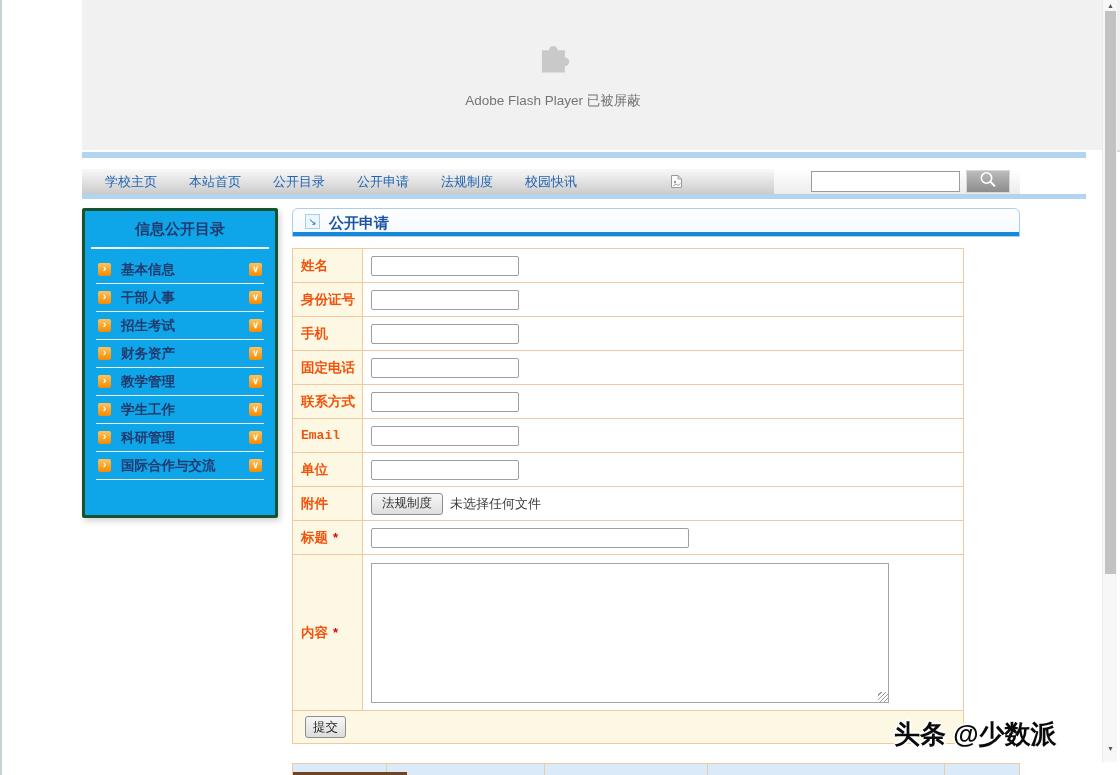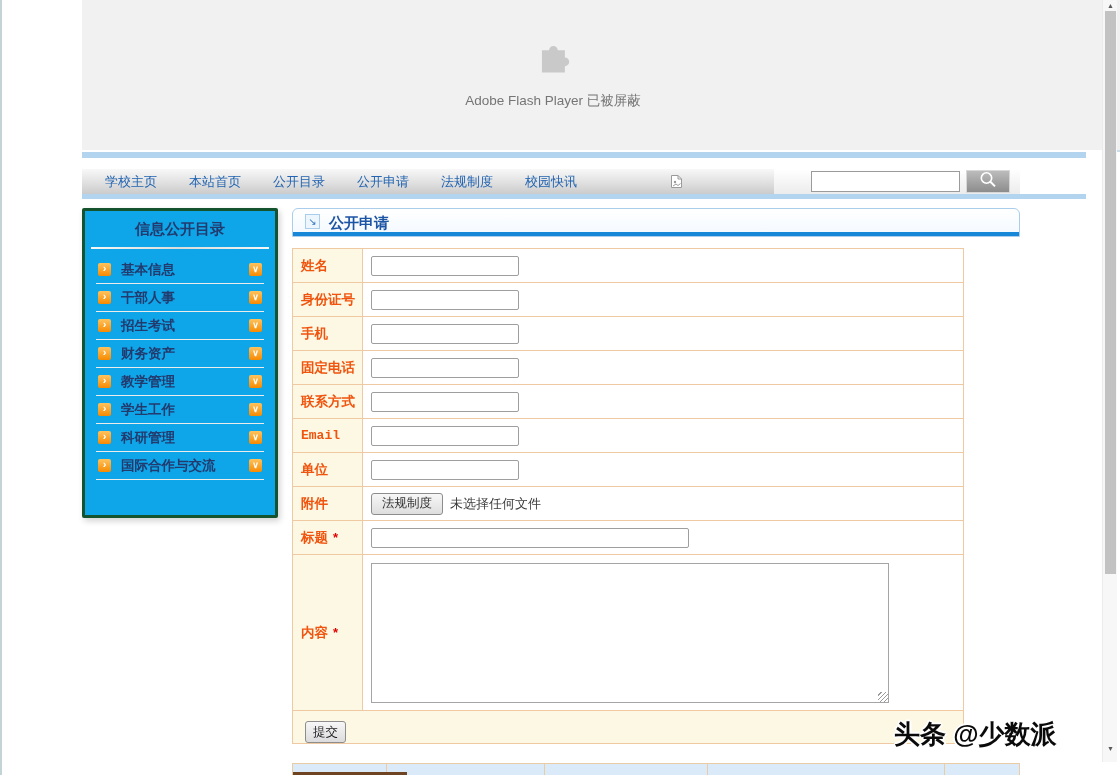--- a/index.html
+++ b/index.html
@@ -69,21 +69,21 @@
   .req{color:var(--required,#e00000);margin-left:5px;font-size:13px;}
   .cell-value{flex:1;display:flex;align-items:center;padding-left:8px;background:#fff;}
   .txt{width:148px;height:20px;border:1px solid #9e9e9e;border-radius:2px;padding:0 4px;font-size:12px;}
   .txt.wide{width:318px;}
   .file-btn{height:22px;padding:0 10px;font-size:12.5px;color:#333;border:1px solid #8d8d8d;border-radius:3px;
             background:linear-gradient(#f7f7f7,#dedede);cursor:pointer;}
   .file-status{margin-left:7px;font-size:13px;color:#3c3c3c;}
   .content-ta{width:518px;height:140px;border:1px solid #a5a5a5;resize:none;margin-top:1px;
       background-image:repeating-linear-gradient(135deg,transparent 0 2px,#9a9a9a 2px 3px);
       background-size:10px 10px;background-repeat:no-repeat;background-position:right bottom;}
-  .submit-row{height:32px;background:var(--cream,#fdf8e3);display:flex;align-items:flex-end;padding-left:12px;}
+  .submit-row{height:32px;background:var(--cream,#fdf8e3);display:flex;align-items:center;padding-left:12px;}
   .submit-btn{height:22px;padding:0 7px;font-size:12.5px;color:#222;border:1px solid #8d8d8d;border-radius:3px;
               background:linear-gradient(#f7f7f7,#dcdcdc);cursor:pointer;}
 
   
   .bottom-table{left:292px;top:763px;width:728px;height:12px;display:flex;}
   .bt-cell{height:14px;background:#daeaf8;border:1px solid #e9cba4;border-left:none;}
   .bt-cell:first-child{border-left:1px solid #e9cba4;}
   .bt-underline{position:absolute;left:1px;top:9px;width:114px;height:4px;background:#6e4423;}
 
   

